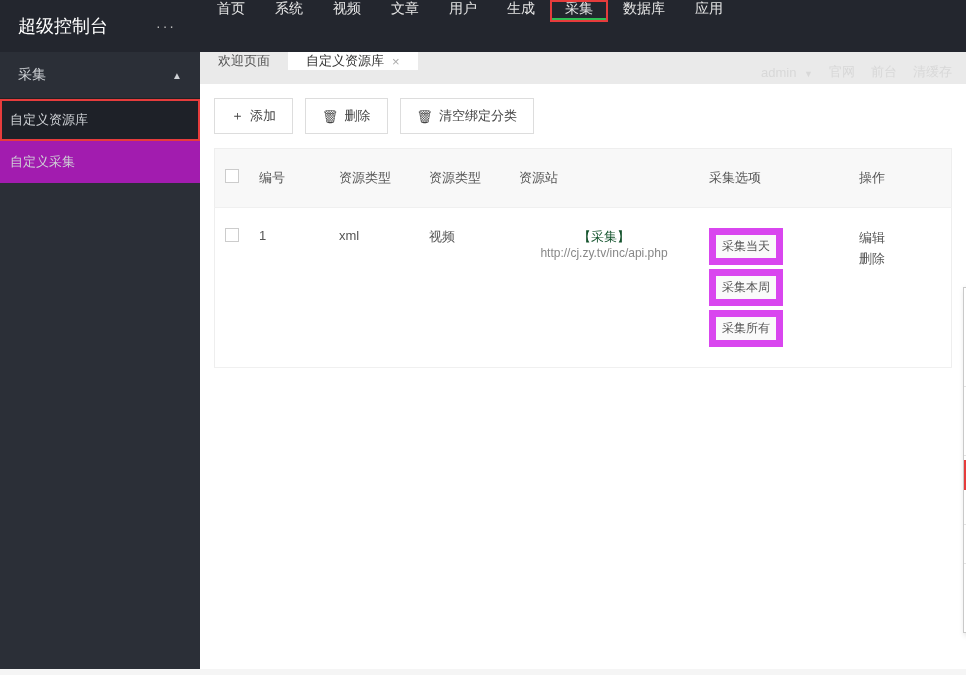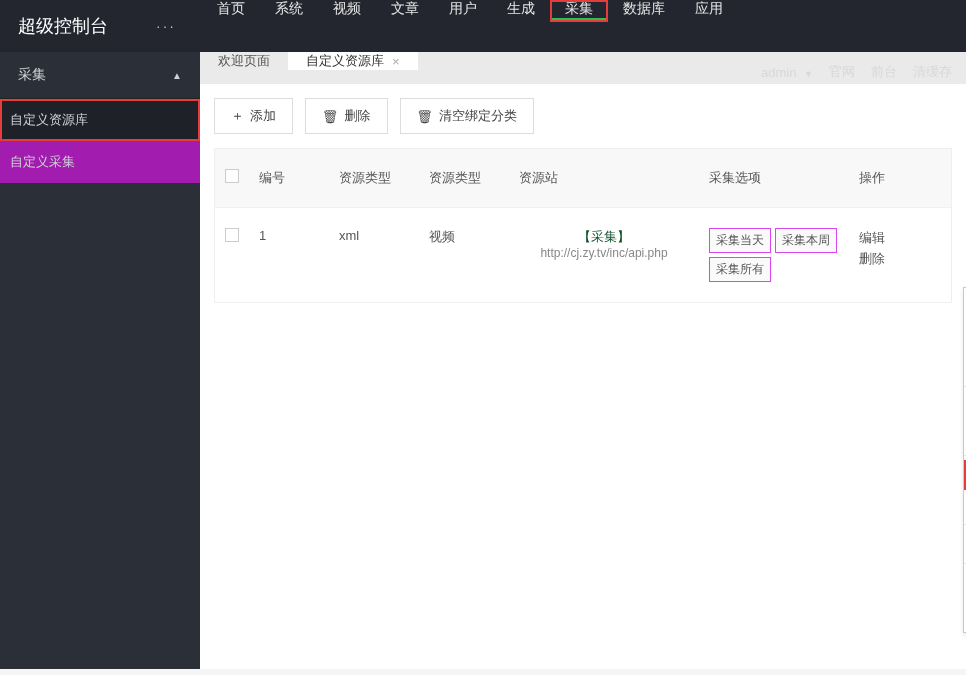--- a/index.html
+++ b/index.html
@@ -187,21 +187,21 @@
       font-size: 12px;
       display: block;
       text-align: center;
     }
     .opt-btns {
       display: flex;
       gap: 4px;
       flex-wrap: wrap;
     }
     .mini-btn {
-      border: 1px solid #d946ef;
+      border: 7px solid #d946ef;
       background: #fafafa;
       padding: 3px 6px;
       font-size: 12px;
       cursor: pointer;
       color: #555;
     }
     .op-links {
       color: #666;
       font-size: 12px;
       line-height: 1.6;

